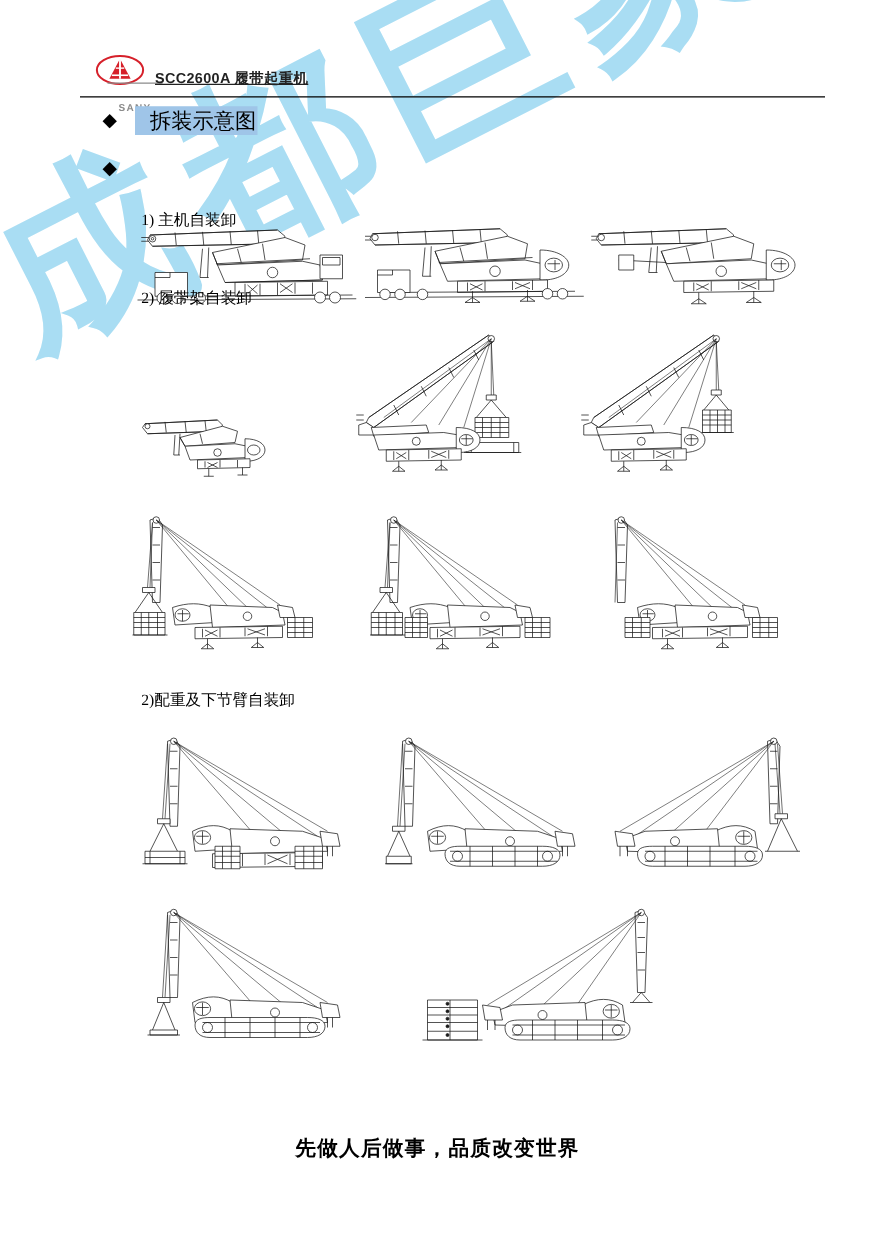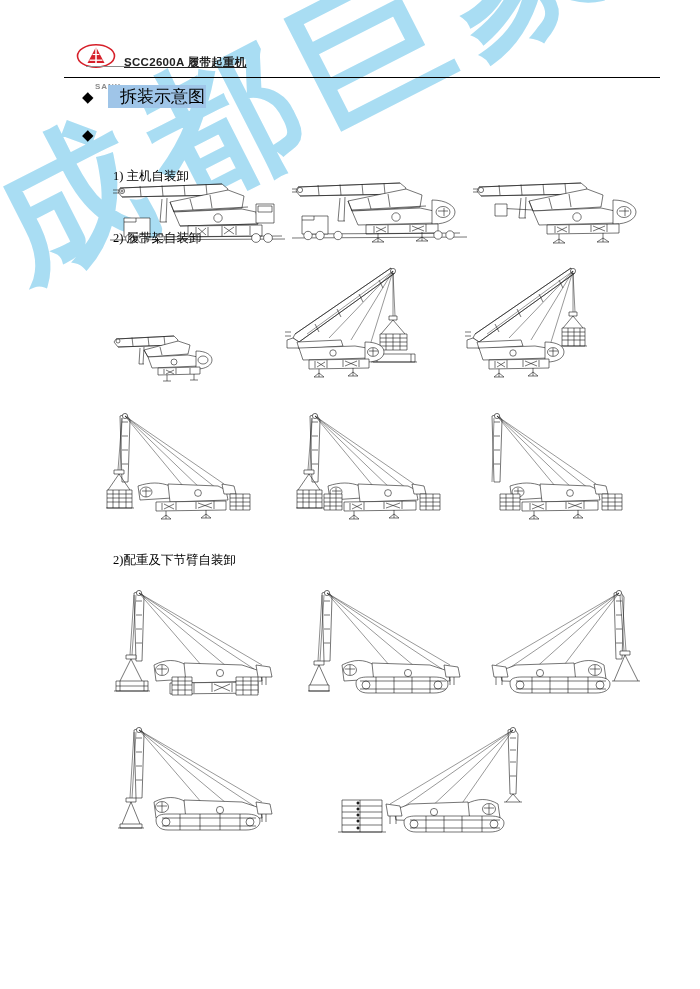--- a/index.html
+++ b/index.html
@@ -656,14 +656,15 @@
         <circle cx="26" cy="81" r="1.2" fill="#1a1a1a"></circle>
         <circle cx="26" cy="87" r="1.2" fill="#1a1a1a"></circle>
         <circle cx="26" cy="93" r="1.2" fill="#1a1a1a"></circle>
         <circle cx="26" cy="99" r="1.2" fill="#1a1a1a"></circle>
         <circle cx="26" cy="106" r="1.2" fill="#1a1a1a"></circle>
         <path d="M6 110 L54 110"></path>
       </g>
     </svg>
   </div>
 
+  <div class="footer">先做人后做事，品质改变世界</div>
 
 </div>
 
 </body></html>

